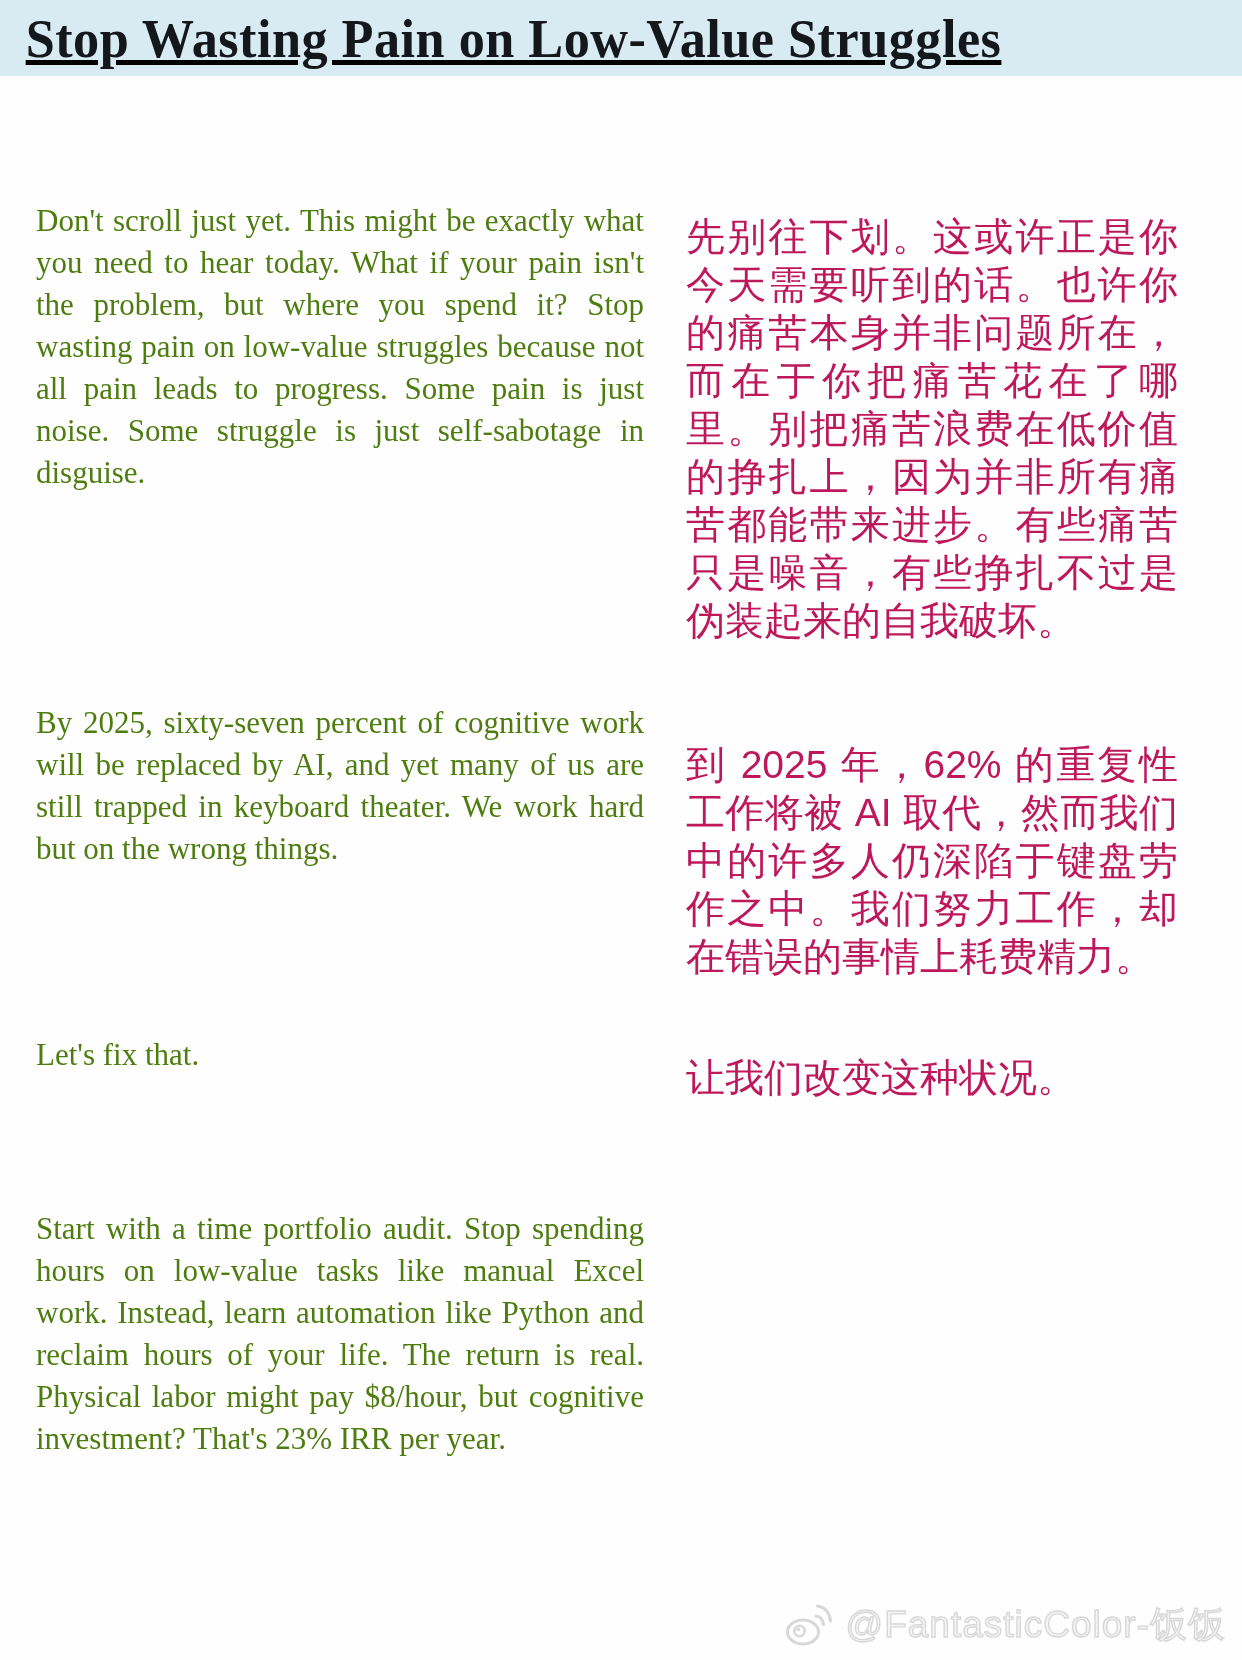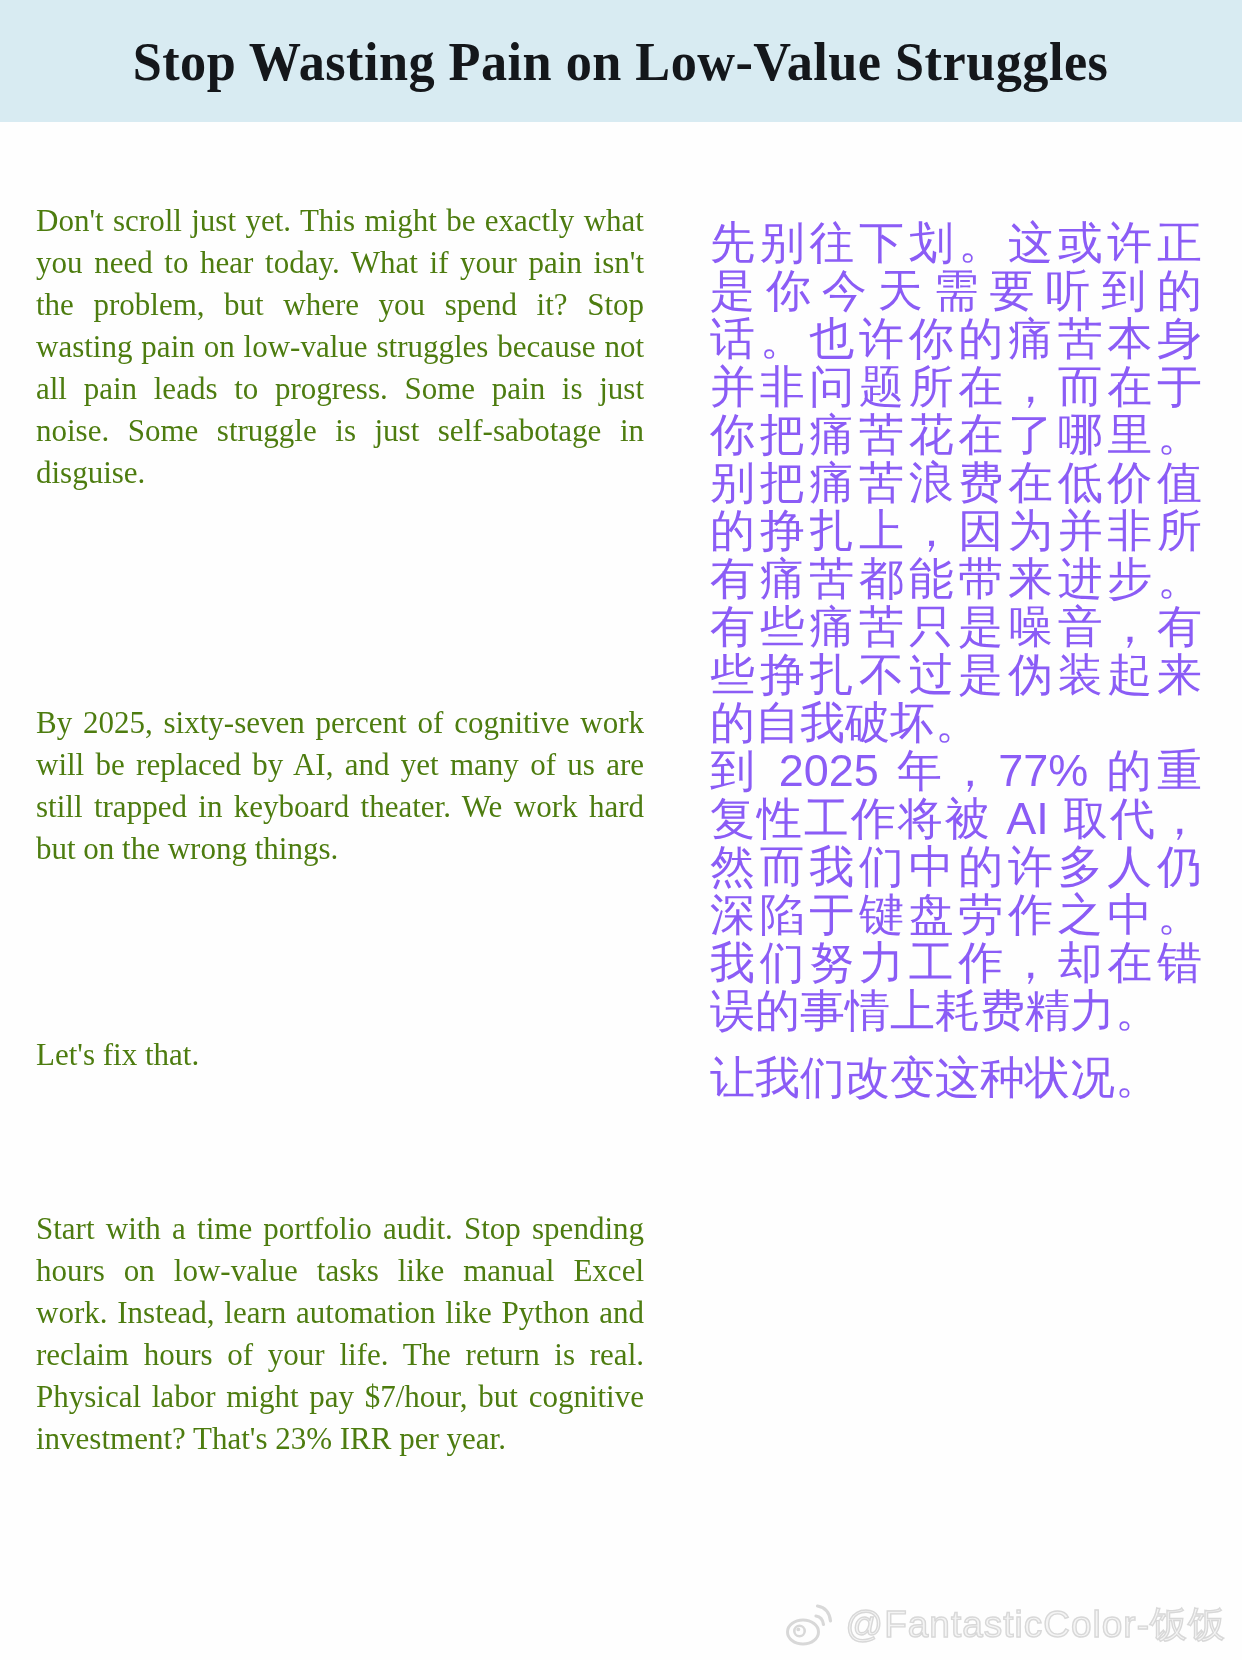--- a/index.html
+++ b/index.html
@@ -7,25 +7,26 @@
     position: relative;
     width: 1242px;
     height: 1660px;
     background: #fefefe;
     overflow: hidden;
   }
   .banner {
     position: absolute;
     top: 0; left: 0;
     width: 1242px;
-    height: 122px;
+    height: 76px;
     background: #d8ebf2;
     display: flex;
     align-items: center;
-    justify-content: center;
+    justify-content: flex-start;
+    text-decoration: underline;
   }
   .banner .title {
     font-family: "Liberation Serif", "DejaVu Serif", serif;
     font-weight: 700;
     font-size: 55px;
     color: #14171b;
     white-space: nowrap;
     transform: scaleX(0.95);
     margin: 0;
     letter-spacing: 0.5px;
@@ -36,27 +37,27 @@
     width: 608px;
     font-family: "Liberation Serif", "DejaVu Serif", serif;
     font-weight: 400;
     font-size: 31px;
     line-height: 42px;
     color: #4d7c0f;
     text-align: justify;
   }
   .para-zh {
     position: absolute;
-    left: 710px;
+    left: 686px;
     width: 492px;
     font-family: "Liberation Sans", "DejaVu Sans", sans-serif;
     font-weight: 400;
-    font-size: 45px;
+    font-size: 39px;
     line-height: 48px;
-    color: #8b5cf6;
+    color: #be185d;
     text-align: justify;
   }
   .en-p1 { top: 169px; }
   .en-p2 { top: 671px; }
   .en-p3 { top: 1003px; }
   .en-p4 { top: 1177px; }
   .zh-p1 { top: 174px; }
   .zh-p2 { top: 702px; }
   .zh-p3 { top: 1014px; margin-top: 40px; }
   .zh-p4 { top: 1173px; }
@@ -87,26 +88,26 @@
 <div class="page">
 
   <div class="banner">
     <h1 class="title">Stop Wasting Pain on Low-Value Struggles</h1>
   </div>
 
   <p class="para-en en-p1">Don't scroll just yet. This might be exactly what you need to hear today. What if your pain isn't the problem, but where you spend it? Stop wasting pain on low-value struggles because not all pain leads to progress. Some pain is just noise. Some struggle is just self-sabotage in disguise.</p>
   <p class="para-zh zh-p1">先别往下划。这或许正是你今天需要听到的话。也许你的痛苦本身并非问题所在，而在于你把痛苦花在了哪里。别把痛苦浪费在低价值的挣扎上，因为并非所有痛苦都能带来进步。有些痛苦只是噪音，有些挣扎不过是伪装起来的自我破坏。</p>
 
   <p class="para-en en-p2">By 2025, sixty-seven percent of cognitive work will be replaced by AI, and yet many of us are still trapped in keyboard theater. We work hard but on the wrong things.</p>
-  <p class="para-zh zh-p2">到 2025 年，77% 的重复性工作将被 AI 取代，然而我们中的许多人仍深陷于键盘劳作之中。我们努力工作，却在错误的事情上耗费精力。</p>
+  <p class="para-zh zh-p2">到 2025 年，62% 的重复性工作将被 AI 取代，然而我们中的许多人仍深陷于键盘劳作之中。我们努力工作，却在错误的事情上耗费精力。</p>
 
   <p class="para-en en-p3">Let's fix that.</p>
   <p class="para-zh zh-p3">让我们改变这种状况。</p>
 
-  <p class="para-en en-p4">Start with a time portfolio audit. Stop spending hours on low-value tasks like manual Excel work. Instead, learn automation like Python and reclaim hours of your life. The return is real. Physical labor might pay $7/hour, but cognitive investment? That's 23% IRR per year.</p>
+  <p class="para-en en-p4">Start with a time portfolio audit. Stop spending hours on low-value tasks like manual Excel work. Instead, learn automation like Python and reclaim hours of your life. The return is real. Physical labor might pay $8/hour, but cognitive investment? That's 23% IRR per year.</p>
 
   <div class="watermark">
     <svg class="weibo-icon" width="54" height="50" viewBox="0 0 54 50" xmlns="http://www.w3.org/2000/svg">
       <ellipse cx="21" cy="32" rx="15.5" ry="12" fill="none" stroke="#d7d7d7" stroke-width="3"></ellipse>
       <circle cx="17.5" cy="31" r="5.2" fill="none" stroke="#d7d7d7" stroke-width="2.6"></circle>
       <circle cx="16.3" cy="29.4" r="1.9" fill="#d7d7d7"></circle>
       <path d="M34 16 q 6.5 1 7.5 8.5" fill="none" stroke="#d7d7d7" stroke-width="3.2" stroke-linecap="round"></path>
       <path d="M35.5 6 q 11.5 2 13 15" fill="none" stroke="#d7d7d7" stroke-width="3.2" stroke-linecap="round"></path>
     </svg>
     <span class="watermark-text">@FantasticColor-饭饭</span>

